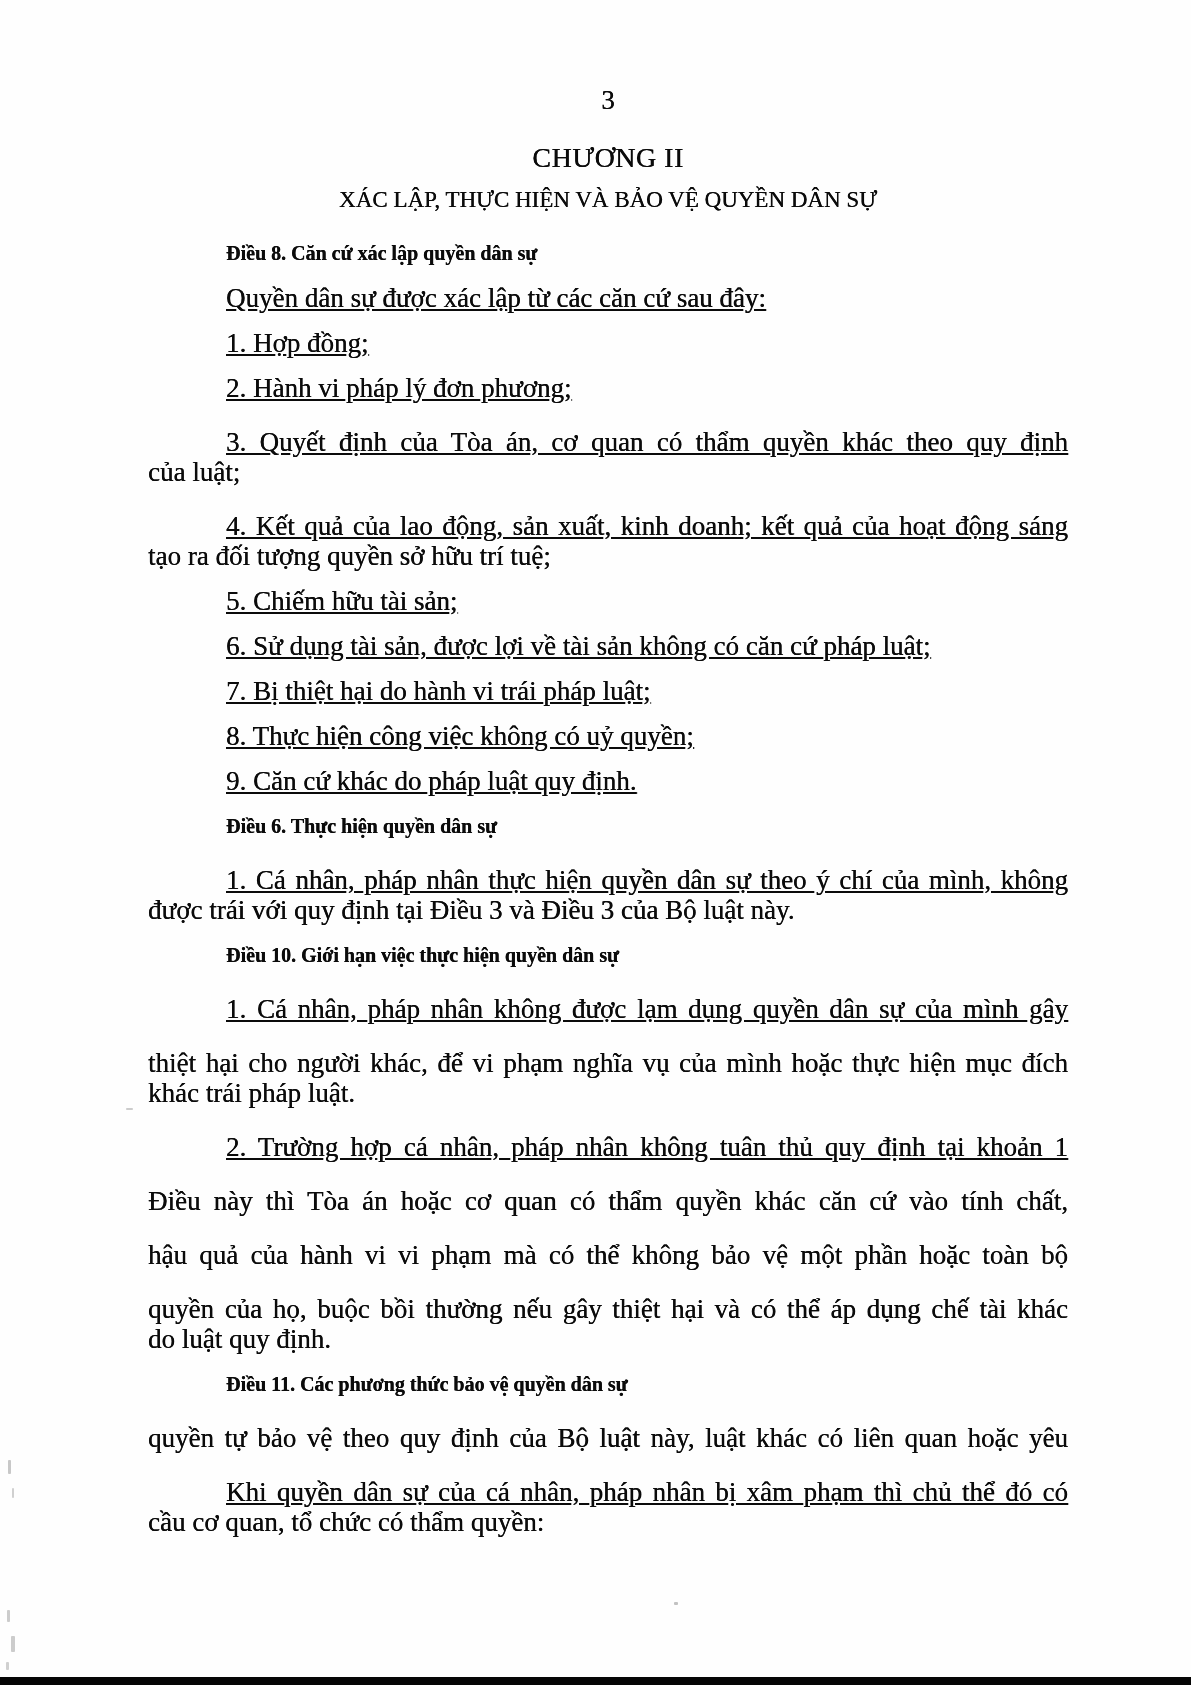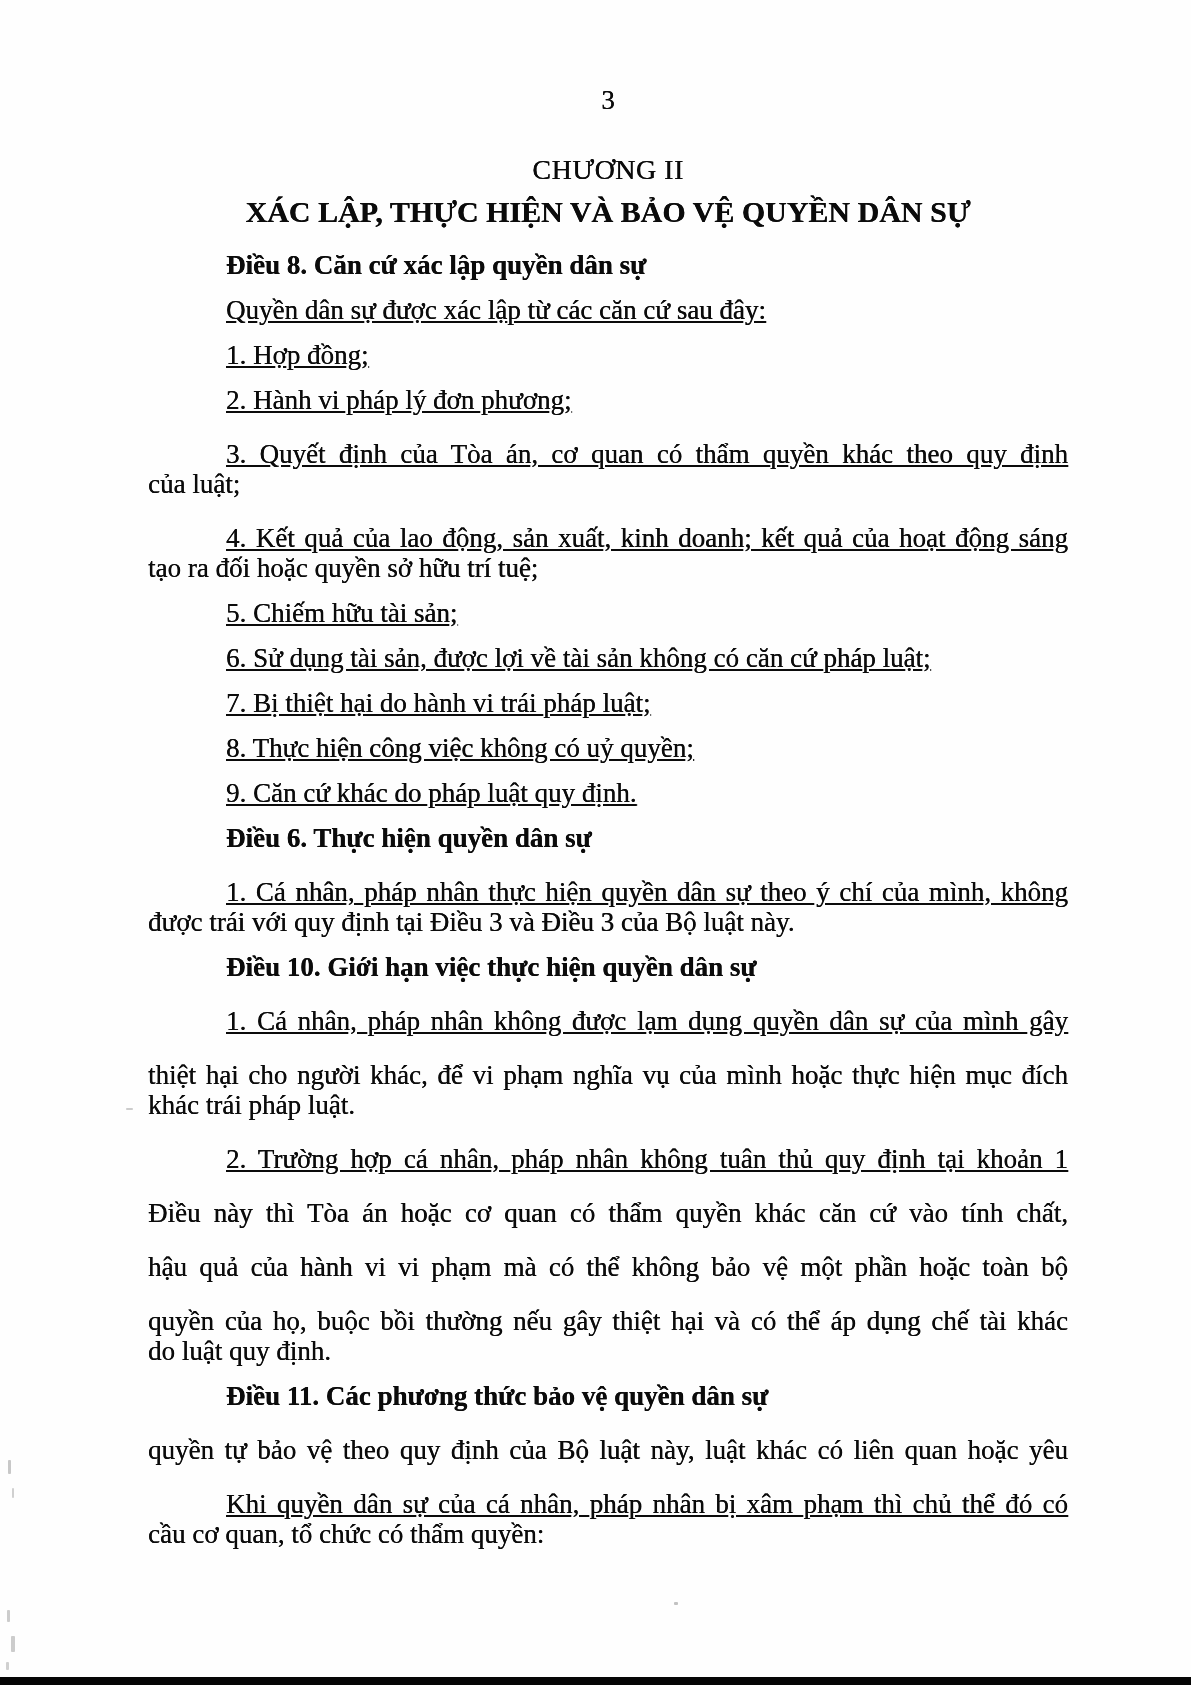--- a/index.html
+++ b/index.html
@@ -15,37 +15,37 @@
     box-sizing: border-box;
     padding: 85px 123px 0 148px;
   }
   .ink { text-shadow: 0.3px 0 0 currentColor; }
   .pageno {
     text-align: center;
     font-size: 27px;
     line-height: 30px;
   }
   .chapter-label {
-    margin-top: 40px;
+    margin-top: 28px;
     text-align: center;
     font-size: 28px;
     line-height: 30px;
     letter-spacing: 0.5px;
   }
   .chapter-title {
     margin-top: 9px;
     text-align: center;
-    font-weight: bold;
-    font-size: 30px;
+    font-weight: normal;
+    font-size: 23px;
     line-height: 36px;
   }
   .articles { margin-top: 20px; }
   .article-heading {
     font-weight: bold;
-    font-size: 27px;
+    font-size: 20px;
     line-height: 30px;
     padding-left: 78px;
     margin-bottom: 15px;
     white-space: nowrap;
   }
   .para { margin-bottom: 15px; }
   .line {
     font-size: 27px;
     line-height: 30px;
     text-align: justify;
@@ -95,21 +95,21 @@
       </div>
       <div class="para">
         <div class="line ink first">2. Hành vi pháp lý đơn phương;</div>
       </div>
       <div class="para">
         <div class="line ink stretch first">3. Quyết định của Tòa án, cơ quan có thẩm quyền khác theo quy định</div>
         <div class="line ink">của luật;</div>
       </div>
       <div class="para">
         <div class="line ink stretch first">4. Kết quả của lao động, sản xuất, kinh doanh; kết quả của hoạt động sáng</div>
-        <div class="line ink">tạo ra đối hoặc quyền sở hữu trí tuệ;</div>
+        <div class="line ink">tạo ra đối tượng quyền sở hữu trí tuệ;</div>
       </div>
       <div class="para">
         <div class="line ink first">5. Chiếm hữu tài sản;</div>
       </div>
       <div class="para">
         <div class="line ink first">6. Sử dụng tài sản, được lợi về tài sản không có căn cứ pháp luật;</div>
       </div>
       <div class="para">
         <div class="line ink first">7. Bị thiệt hại do hành vi trái pháp luật;</div>
       </div>

